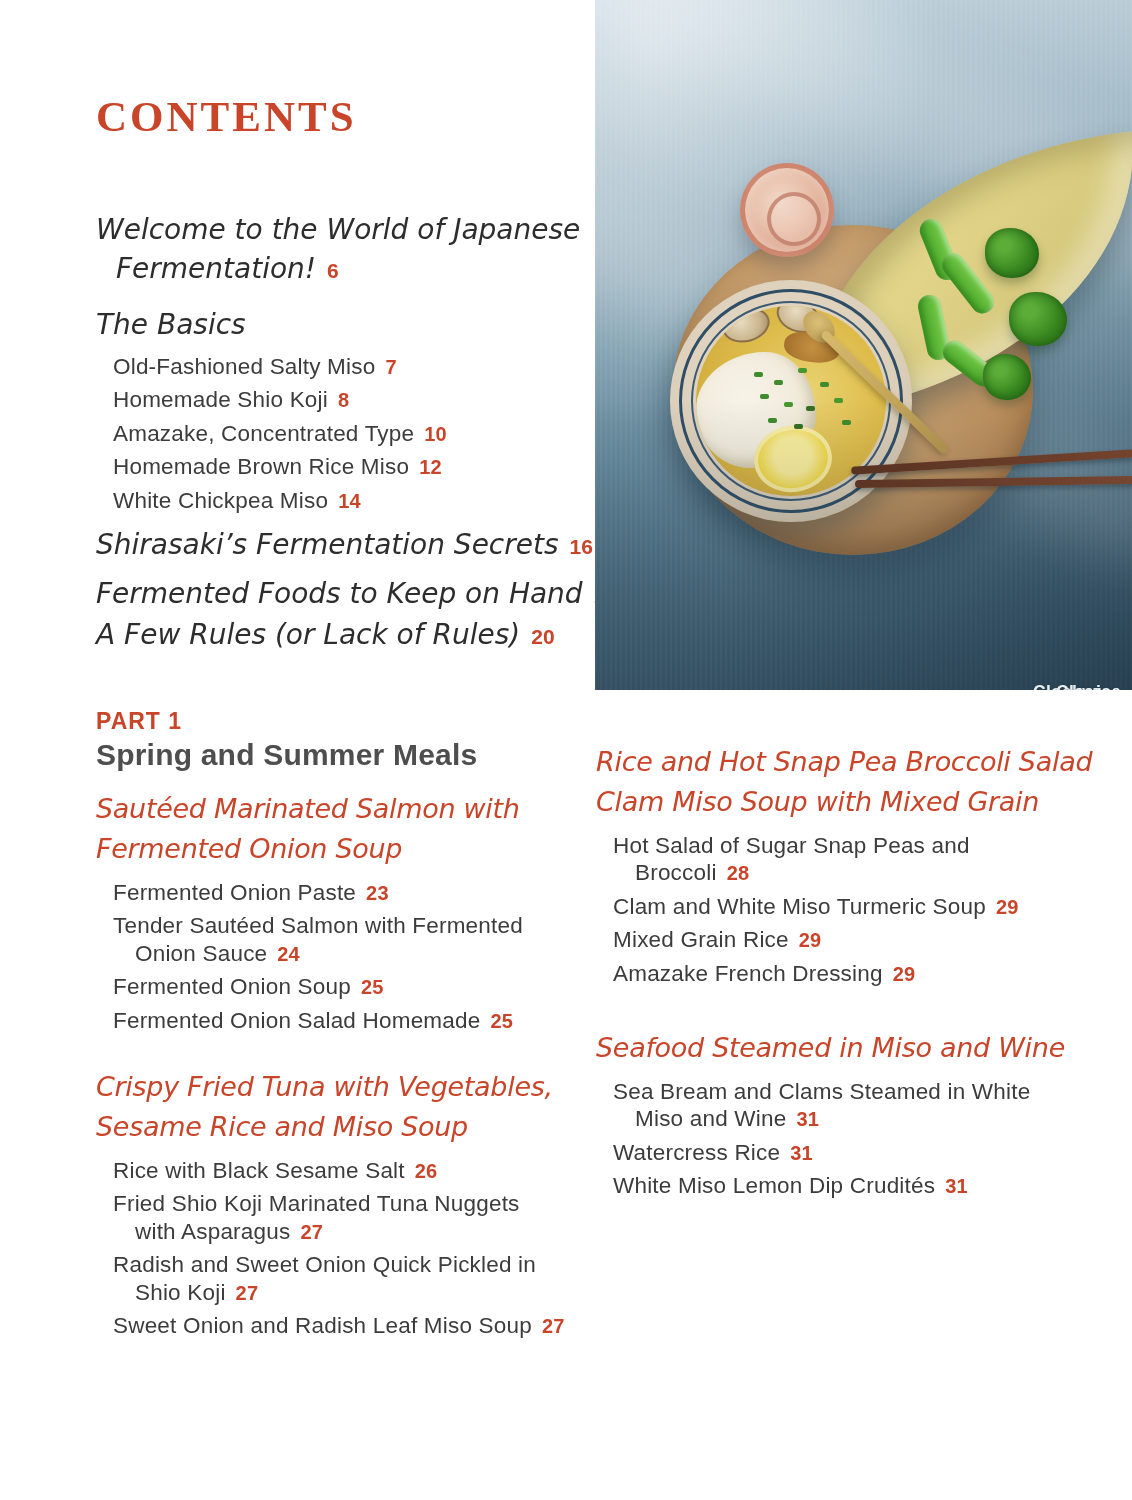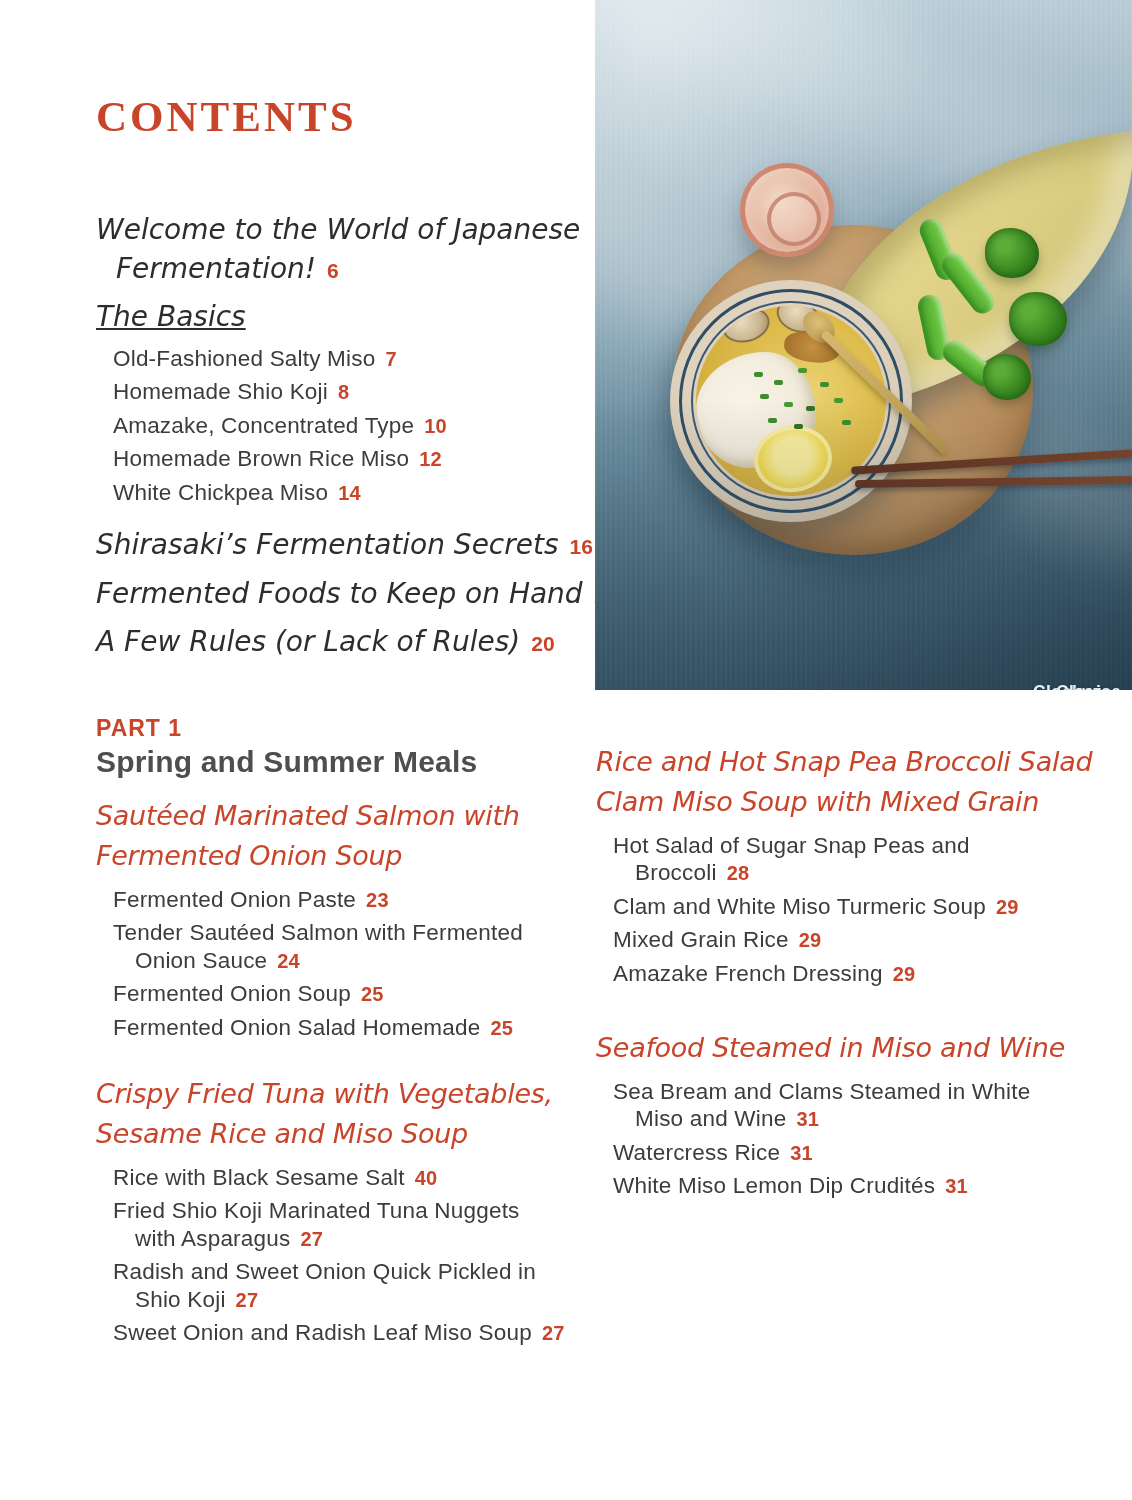--- a/index.html
+++ b/index.html
@@ -8,23 +8,23 @@
   :root{--accent:#c9452a;--ink:#2d2d2d;--body:#3c3c3c;--part:#4e4e4e;}
 
   
   .left-col{position:absolute;left:96px;top:95px;width:474px;}
   .right-col{position:absolute;left:596px;top:742px;width:460px;}
 
   .title{margin:0;font:700 43px/1 "Liberation Serif",serif;letter-spacing:3px;color:var(--accent);}
   .welcome{margin-top:72px;}
   .s-line{font:italic 28px/39px "DejaVu Sans",sans-serif;color:var(--ink);white-space:nowrap;}
   .s-line.indent{padding-left:20px;}
-  .script-heading{margin-top:9px;font:italic 28px/39px "DejaVu Sans",sans-serif;color:var(--ink);text-decoration:underline;}
+  .script-heading{margin-top:17px;font:italic 28px/39px "DejaVu Sans",sans-serif;color:var(--ink);}
   .script-entry{font:italic 28px/39px "DejaVu Sans",sans-serif;color:var(--ink);white-space:nowrap;}
-  .mt16{margin-top:16px;text-align:right;} .mt10{margin-top:10px;} .mt9{margin-top:9px;}
+  .mt16{margin-top:8px;text-align:right;} .mt10{margin-top:10px;} .mt9{margin-top:2px;}
 
   .item-list{margin-top:6px;}
   .item{font:400 22.5px/33.4px "Liberation Sans",sans-serif;color:var(--body);
         padding-left:17px;letter-spacing:.2px;white-space:nowrap;}
   .item.cont{padding-left:39px;margin-top:-6px;}
   .pg{font:700 20px "Liberation Sans",sans-serif;color:var(--accent);margin-left:10px;}
   .pg-s{font:700 21px "Liberation Sans",sans-serif;font-style:normal;color:var(--accent);margin-left:11px;}
 
   .part-block{margin-top:52px;}
   .part-kicker{font:700 23px/30px "Liberation Sans",sans-serif;letter-spacing:1px;color:var(--accent);}
@@ -167,21 +167,21 @@
         <div class="item"><span>Fermented Onion Salad Homemade</span><span class="pg">25</span></div>
       </div>
     </div>
 
     <div class="recipe-group g2">
       <div class="group-heading">
         <div class="gh-line">Crispy Fried Tuna with Vegetables,</div>
         <div class="gh-line">Sesame Rice and Miso Soup</div>
       </div>
       <div class="item-list">
-        <div class="item"><span>Rice with Black Sesame Salt</span><span class="pg">40</span></div>
+        <div class="item"><span>Rice with Black Sesame Salt</span><span class="pg">26</span></div>
         <div class="item"><span>Fried Shio Koji Marinated Tuna Nuggets</span></div>
         <div class="item cont"><span>with Asparagus</span><span class="pg">27</span></div>
         <div class="item"><span>Radish and Sweet Onion Quick Pickled in</span></div>
         <div class="item cont"><span>Shio Koji</span><span class="pg">27</span></div>
         <div class="item"><span>Sweet Onion and Radish Leaf Miso Soup</span><span class="pg">27</span></div>
       </div>
     </div>
 
   </div>
 

